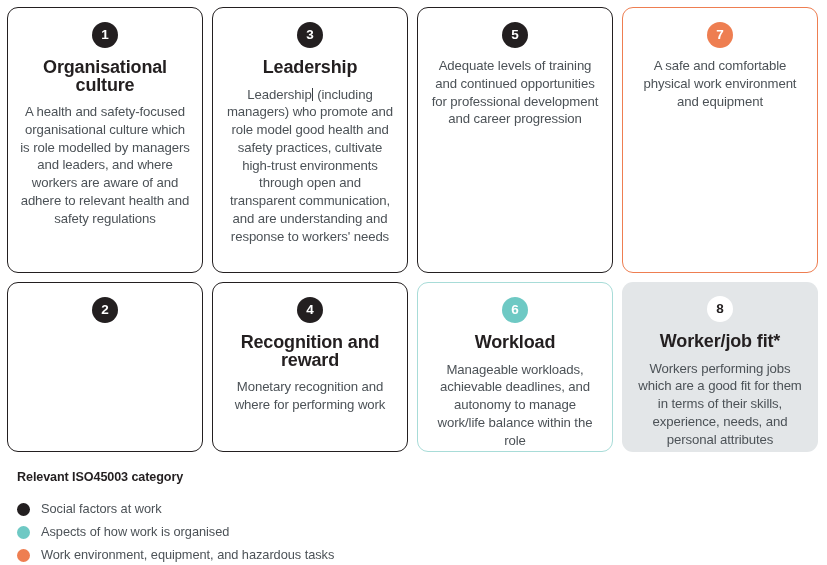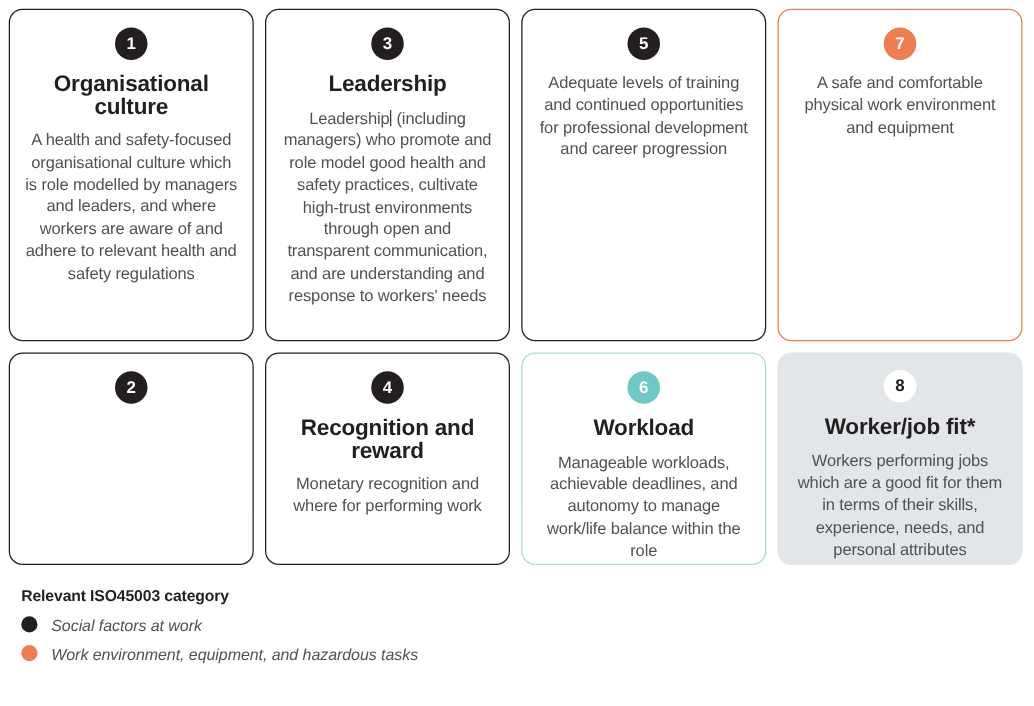--- a/index.html
+++ b/index.html
@@ -107,23 +107,22 @@
   .legend-title {
     font-size: 12.6px;
     font-weight: bold;
     color: #231f20;
     letter-spacing: -0.1px;
     margin-bottom: 9px;
   }
 
   .legend-item {
     display: flex;
-    align-items: flex-start;
+    align-items: flex-end;
     height: 23px;
-    font-style: italic;
   }
 
   .legend-dot {
     width: 13px;
     height: 13px;
     border-radius: 50%;
     flex: 0 0 auto;
   }
 
   .legend-label {
@@ -178,19 +177,23 @@
     </div>
 
   <div class="legend">
     <div class="legend-title">Relevant ISO45003 category</div>
     <div class="legend-items">
         <div class="legend-item">
           <span class="legend-dot" style="background: rgb(35, 31, 32);"></span>
           <span class="legend-label">Social factors at work</span>
         </div>
         <div class="legend-item">
+          <span class="legend-dot" style="background: rgb(110, 201, 196);"></span>
+          <span class="legend-label">Aspects of how work is organised</span>
+        </div>
+        <div class="legend-item">
           <span class="legend-dot" style="background: rgb(238, 126, 81);"></span>
           <span class="legend-label">Work environment, equipment, and hazardous tasks</span>
         </div>
       </div>
   </div>
 
 </div>
 
 </body></html>

